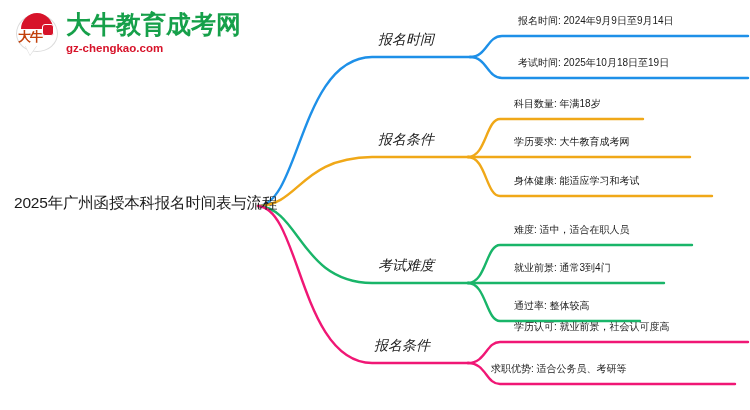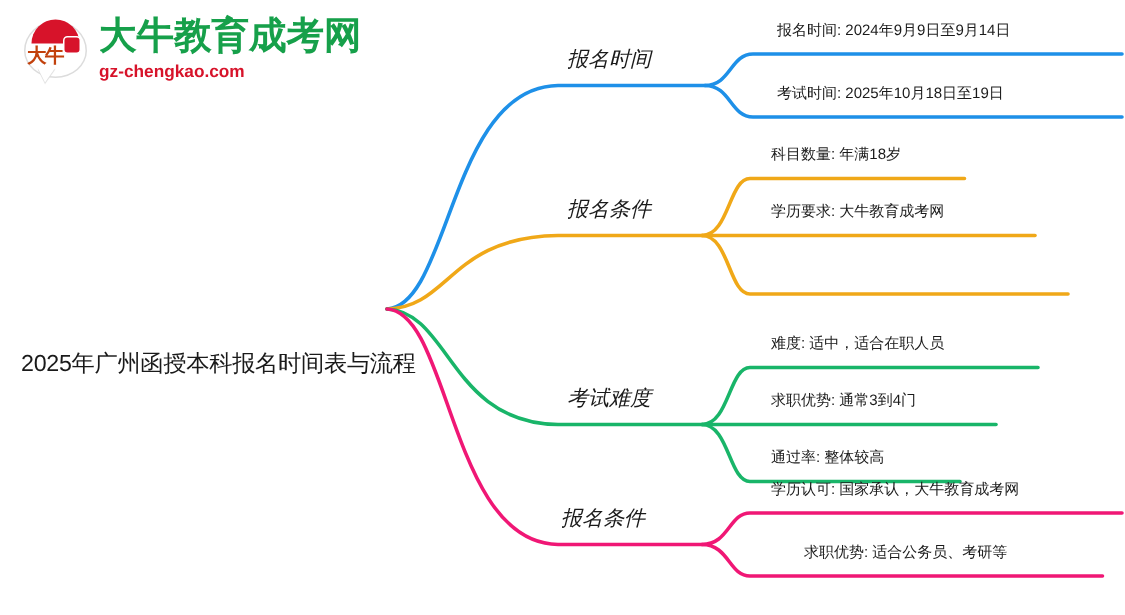--- a/index.html
+++ b/index.html
@@ -125,21 +125,20 @@
     white-space: nowrap;
     color: #1a1a1a;
   }
   .root-label {
     left: 14px;
     top: 193px;
     font-size: 15.5px;
     line-height: 20px;
     font-weight: normal;
     letter-spacing: -0.2px;
-    margin-top: 40px;
   }
   .branch-label {
     font-size: 14px;
     line-height: 18px;
     letter-spacing: 0px;
     font-style: italic;
   }
   .leaf-label {
     font-size: 10px;
     line-height: 18px;
@@ -198,23 +197,24 @@
 
   <div class="node root-label">2025年广州函授本科报名时间表与流程</div>
 
   <div class="node branch-label" style="left:378px; top:30px;">报名时间</div>
   <div class="node leaf-label" style="left:518px; top:12px;">报名时间: 2024年9月9日至9月14日</div>
   <div class="node leaf-label" style="left:518px; top:54px;">考试时间: 2025年10月18日至19日</div>
 
   <div class="node branch-label" style="left:378px; top:130px;">报名条件</div>
   <div class="node leaf-label" style="left:514px; top:95px;">科目数量: 年满18岁</div>
   <div class="node leaf-label" style="left:514px; top:133px;">学历要求: 大牛教育成考网</div>
+  <div class="node leaf-label" style="left:514px; top:172px;">身体健康: 能适应学习和考试</div>
 
   <div class="node branch-label" style="left:378px; top:256px;text-align:center;">考试难度</div>
   <div class="node leaf-label" style="left:514px; top:221px;text-align:right;">难度: 适中，适合在职人员</div>
-  <div class="node leaf-label" style="left:514px; top:259px;">求职优势: 通常3到4门</div>
+  <div class="node leaf-label" style="left:514px; top:259px;">就业前景: 通常3到4门</div>
   <div class="node leaf-label" style="left:514px; top:297px;">通过率: 整体较高</div>
 
   <div class="node branch-label" style="left:374px; top:336px;">报名条件</div>
-  <div class="node leaf-label" style="left:514px; top:318px;">学历认可: 国家承认，大牛教育成考网</div>
-  <div class="node leaf-label" style="left:536px; top:360px;">求职优势: 适合公务员、考研等</div>
+  <div class="node leaf-label" style="left:514px; top:318px;">学历认可: 就业前景，社会认可度高</div>
+  <div class="node leaf-label" style="left:491px; top:360px;">求职优势: 适合公务员、考研等</div>
 
 </div>
 
 </body></html>

